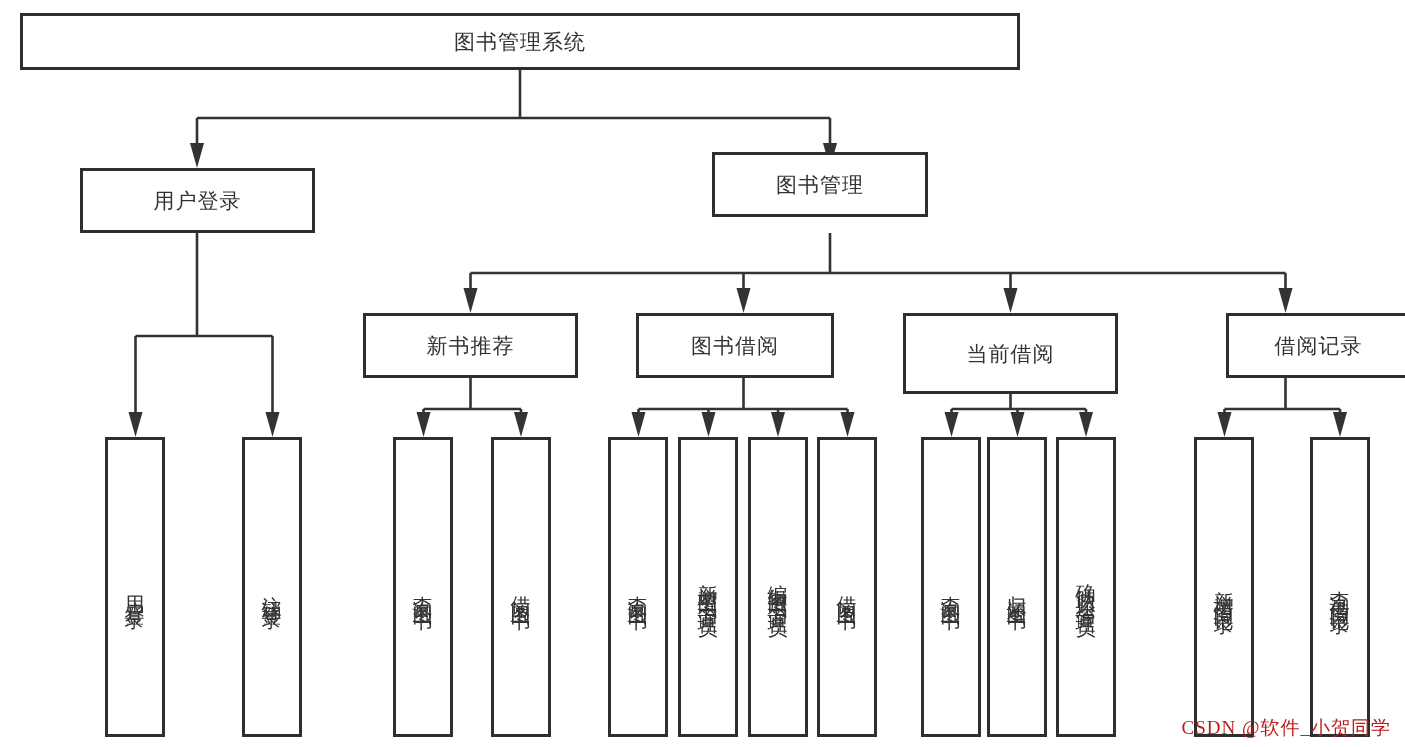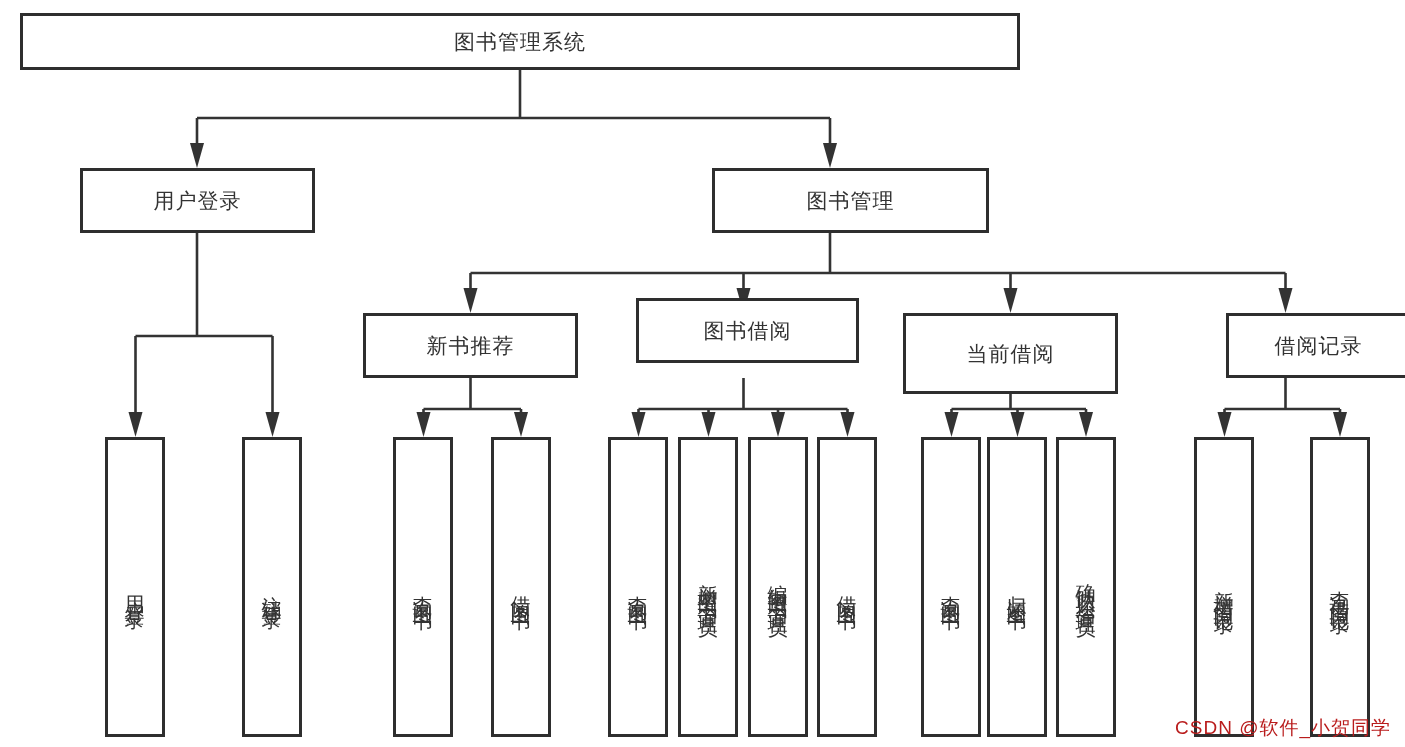--- a/index.html
+++ b/index.html
@@ -1,20 +1,20 @@
 <!DOCTYPE html>
 <html><head>
 <meta charset="utf-8">
 <style>
   html,body{margin:0;padding:0;background:#ffffff;}
   #stage{
     position:relative;
     width:1405px;height:747px;
     background:#ffffff;
-    font-family:Liberation Sans, sans-serif;
+    font-family:Liberation Serif, serif;
     overflow:hidden;
   }
   #wires{position:absolute;left:0;top:0;width:1405px;height:747px;}
   .node{
     position:absolute;
     box-sizing:border-box;
     border:3px solid #2e2e2e;
     background:#ffffff;
     color:#333333;
     display:flex;
@@ -91,24 +91,24 @@
       <polygon points="1010.5,412 1024.5,412 1017.5,437"></polygon>
       <polygon points="1079,412 1093,412 1086,437"></polygon>
       <polygon points="1217.5,412 1231.5,412 1224.5,437"></polygon>
       <polygon points="1333,412 1347,412 1340,437"></polygon>
     </g>
   </svg>
 
   <div class="node" style="left:20px;top:13px;width:1000px;height:57px;">图书管理系统</div>
 
   <div class="node" style="left:80px;top:168px;width:235px;height:65px;">用户登录</div>
-  <div class="node" style="left:712px;top:168px;width:277px;height:65px;">图书管理</div>
+  <div class="node" style="left:712px;top:152px;width:216px;height:65px;">图书管理</div>
 
   <div class="node" style="left:363px;top:313px;width:215px;height:65px;">新书推荐</div>
-  <div class="node" style="left:636px;top:298px;width:223px;height:65px;">图书借阅</div>
+  <div class="node" style="left:636px;top:313px;width:198px;height:65px;">图书借阅</div>
   <div class="node" style="left:903px;top:313px;width:215px;height:81px;">当前借阅</div>
   <div class="node" style="left:1178px;top:313px;width:185px;height:65px;margin-left:48px;">借阅记录</div>
 
   <div class="node vnode" style="left:105px;top:437px;width:60px;height:300px;">用户登录</div>
   <div class="node vnode" style="left:242px;top:437px;width:60px;height:300px;">注销登录</div>
 
   <div class="node vnode" style="left:393px;top:437px;width:60px;height:300px;">查询图书</div>
   <div class="node vnode" style="left:491px;top:437px;width:60px;height:300px;">借阅图书</div>
 
   <div class="node vnode" style="left:608px;top:437px;width:60px;height:300px;">查询图书</div>

